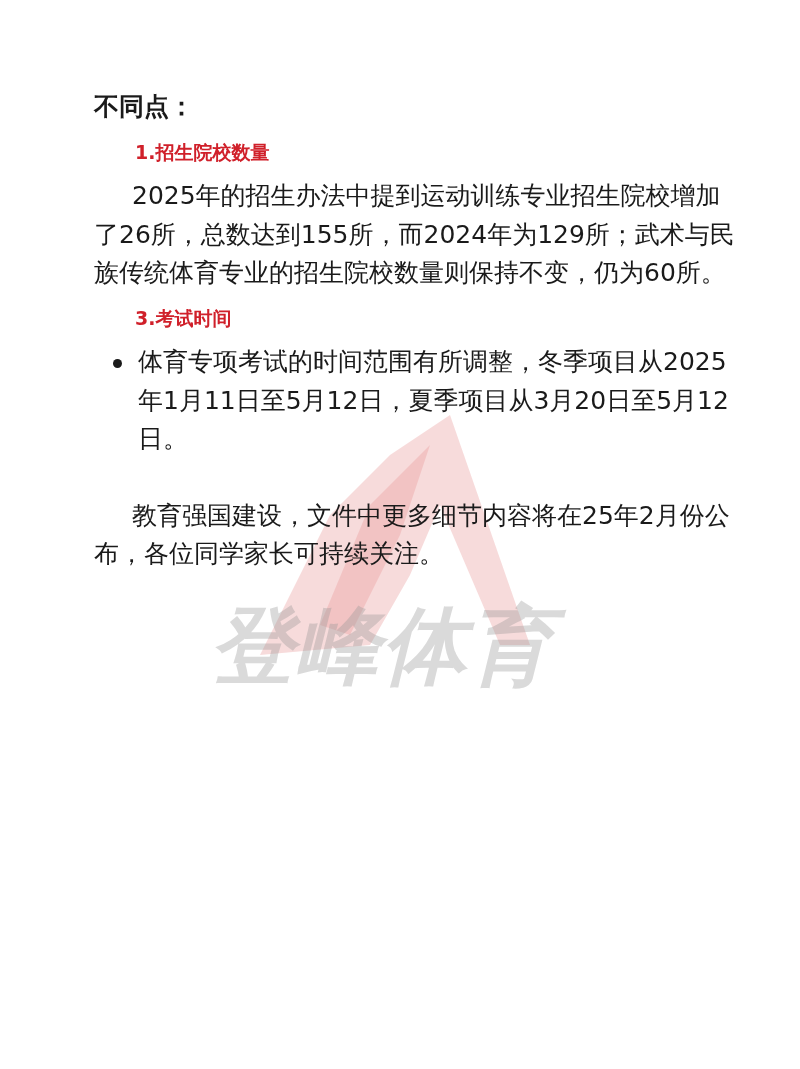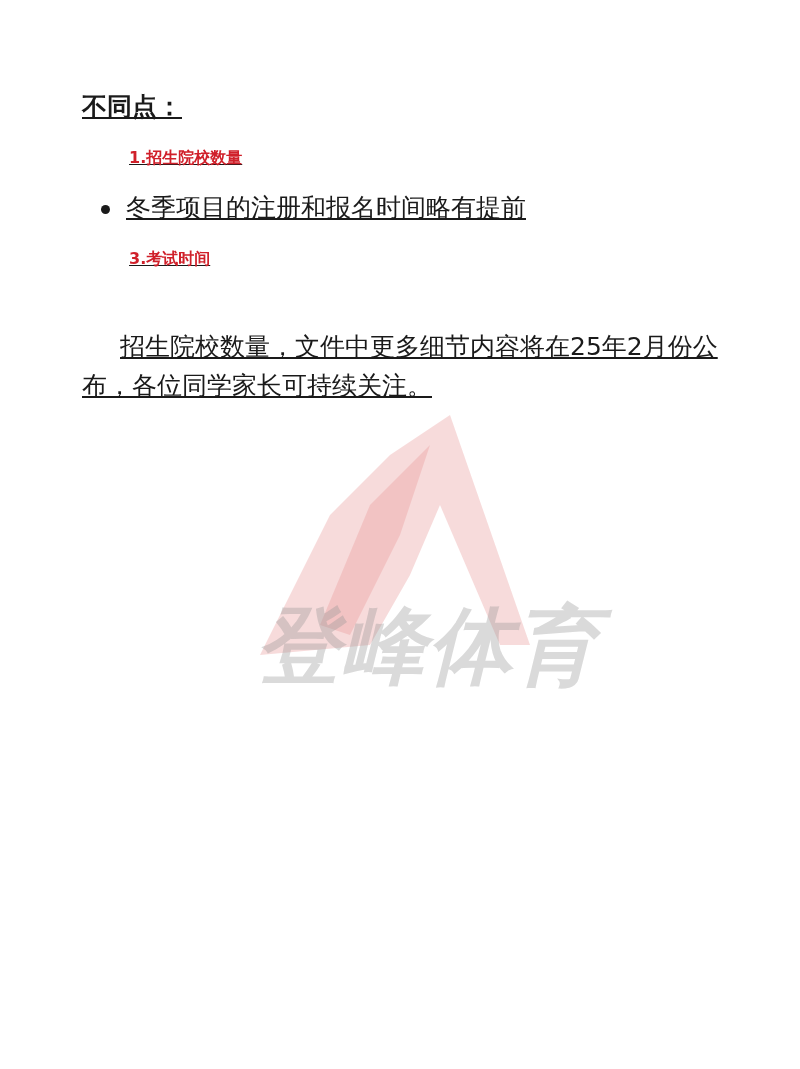--- a/index.html
+++ b/index.html
@@ -9,30 +9,30 @@
     color: #1a1a1a;
   }
   .watermark {
     position: absolute; left: 200px; top: 395px; width: 400px; height: 290px;
     pointer-events: none; z-index: 0;
   }
   .wm-text {
     position: absolute; left: 210px; top: 590px; width: 390px;
     font-size: 84px; font-weight: bold; font-style: italic;
     color: rgba(150,150,150,0.35); letter-spacing: 2px;
-    z-index: 0; white-space: nowrap; text-align: right;
+    z-index: 0; white-space: nowrap;
   }
   .content {
-    position: absolute; left: 82px; top: 88px; width: 650px; z-index: 1;
-    font-size: 25px; line-height: 38.5px; text-decoration: underline;
+    position: absolute; left: 94px; top: 88px; width: 650px; z-index: 1;
+    font-size: 25px; line-height: 38.5px;
   }
   .title { font-weight: bold; font-size: 25px; margin: 0; }
   .heading {
-    color: #d0202a; font-weight: bold; font-size: 16px;
-    padding-left: 35px; margin: 12px;
+    color: #d0202a; font-weight: bold; font-size: 19px;
+    padding-left: 35px; margin: 6px;
   }
   .para { margin: 0; text-indent: 38px; }
   ul.bullets { list-style: none; margin: 0; padding: 0; }
   ul.bullets li { position: relative; padding-left: 44px; }
   ul.bullets li::before {
     content: ""; position: absolute; left: 19px; top: 16px;
     width: 9px; height: 9px; border-radius: 50%; background: #1a1a1a;
   }
   .gap { height: 38px; }
 </style>
@@ -42,25 +42,26 @@
 <svg class="watermark" viewBox="0 0 400 290">
   <polygon points="60,260 130,120 190,60 250,20 330,250 300,250 240,110 210,180 170,250" fill="rgba(220,90,90,0.22)"></polygon>
   <polygon points="120,230 170,110 230,50 200,140 150,240" fill="rgba(220,90,90,0.18)"></polygon>
 </svg>
 <div class="wm-text">登峰体育</div>
 
 <div class="content">
   <p class="title">不同点：</p>
 
   <p class="heading">1.招生院校数量</p>
+  <p class="para">2025年的招生办法中提到运动训练专业招生院校增加了26所，总数达到155所，而2024年为129所；武术与民族传统体育专业的招生院校数量则保持不变，仍为60所。</p>
 
   <ul class="bullets">
-    <li>冬季项目的注册和报名时间略有提前</li>
   </ul>
 
   <p class="heading">3.考试时间</p>
   <ul class="bullets">
+    <li>体育专项考试的时间范围有所调整，冬季项目从2025年1月11日至5月12日，夏季项目从3月20日至5月12日。</li>
   </ul>
 
 
   <div class="gap"></div>
-  <p class="para">招生院校数量，文件中更多细节内容将在25年2月份公布，各位同学家长可持续关注。</p>
+  <p class="para">教育强国建设，文件中更多细节内容将在25年2月份公布，各位同学家长可持续关注。</p>
 </div>
 
 </body></html>

